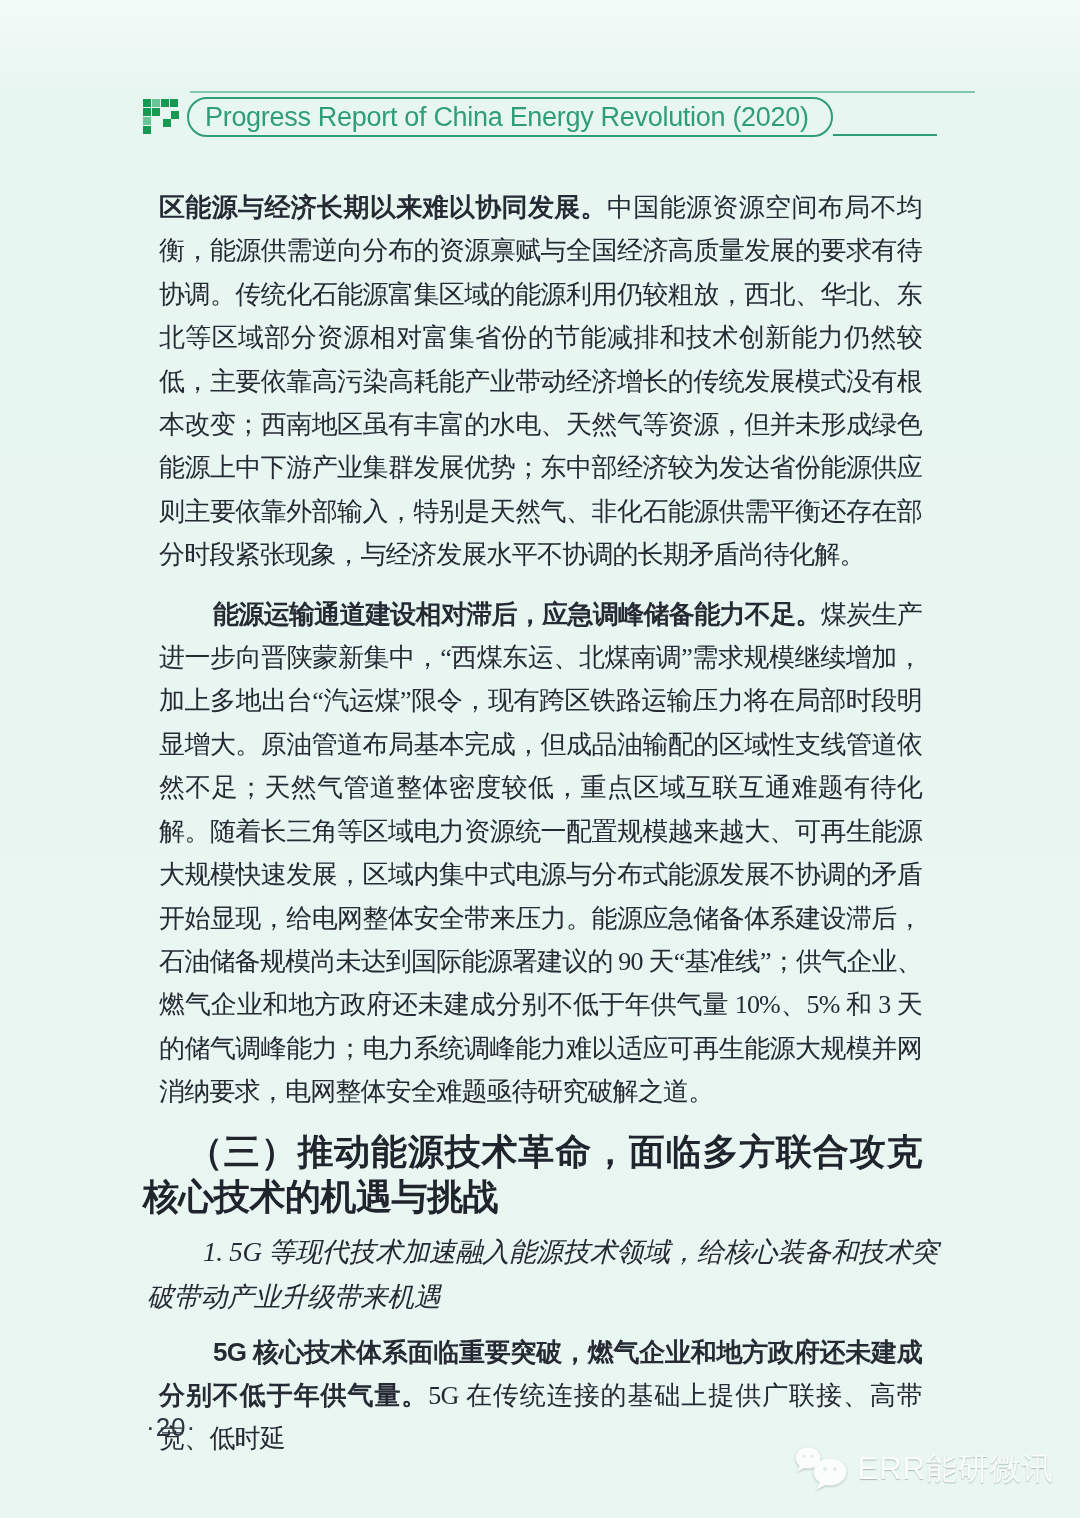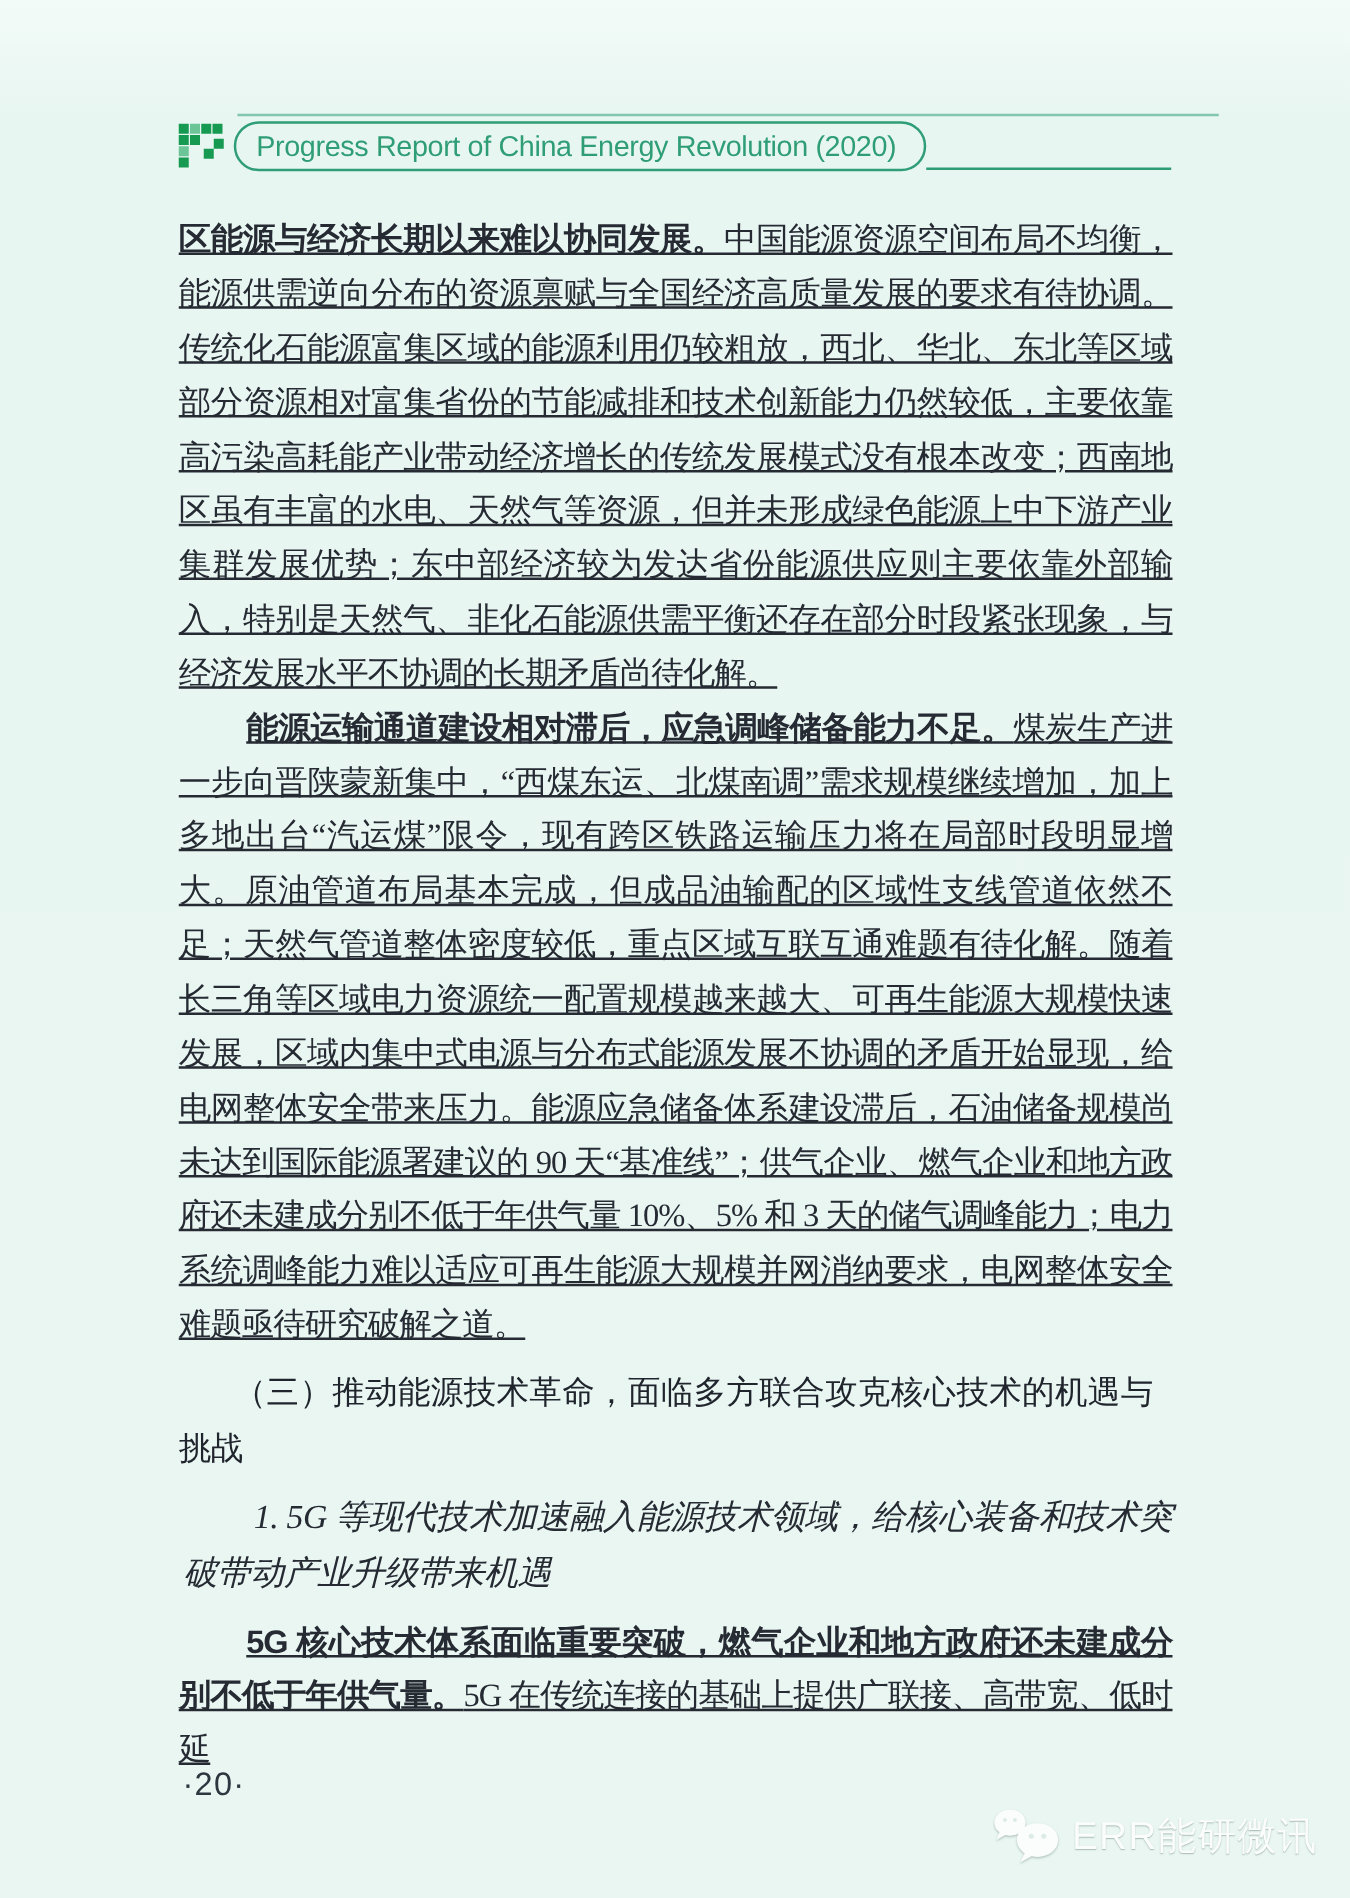--- a/index.html
+++ b/index.html
@@ -27,41 +27,41 @@
   }
   .px{position:absolute;width:7.5px;height:7.5px;background:#169a52;}
   .px.lt{background:#6cc596;}
   .capsule{
     margin-left:8px;flex:0 0 auto;display:flex;align-items:center;
     border:2px solid #2f9e77;border-radius:21px;
     padding:0 22px 0 16px;height:36px;
   }
   .capsule-title{
     font-family:"Liberation Sans","DejaVu Sans",sans-serif;
-    font-size:23px;letter-spacing:-0.3px;color:#2f9e77;white-space:nowrap;
+    font-size:27px;letter-spacing:-0.3px;color:#2f9e77;white-space:nowrap;
   }
   .hdr-tail{flex:1 1 auto;border-bottom:2px solid #2f9e77;margin-bottom:1px;}
 
   
   .doc{
     position:absolute;left:143px;top:170px;width:795px;
     color:#262b33;
   }
   .para{
-    margin:0;font-size:26px;line-height:43.4px;letter-spacing:-0.8px;
-    text-align:justify;text-justify:inter-ideograph;text-decoration:underline;
+    margin:16px;font-size:26px;line-height:43.4px;letter-spacing:-0.8px;
+    text-align:justify;text-justify:inter-ideograph;
   }
   .para .lead{
     font-family:"Liberation Sans","DejaVu Sans",sans-serif;
     font-weight:700;
   }
   .ind{text-indent:54px;}
   .sec-heading{
-    margin:9px 16px 0 0;font-size:26px;line-height:45px;letter-spacing:-0.5px;
-    font-weight:400;text-indent:44px;text-align:justify;color:#20242c;
+    margin:9px 16px 0 0;font-size:36px;line-height:45px;letter-spacing:-0.5px;
+    font-weight:700;text-indent:44px;text-align:justify;color:#20242c;
   }
   .sub-heading{
     margin:10px 0 0 4px;font-size:27px;line-height:45px;letter-spacing:-0.3px;
     font-style:italic;font-weight:400;text-indent:56px;text-align:justify;color:#262b33;
   }
   .closing{margin-top:11px;}
 
   
   .page-num{
     position:absolute;left:146px;top:1412px;

